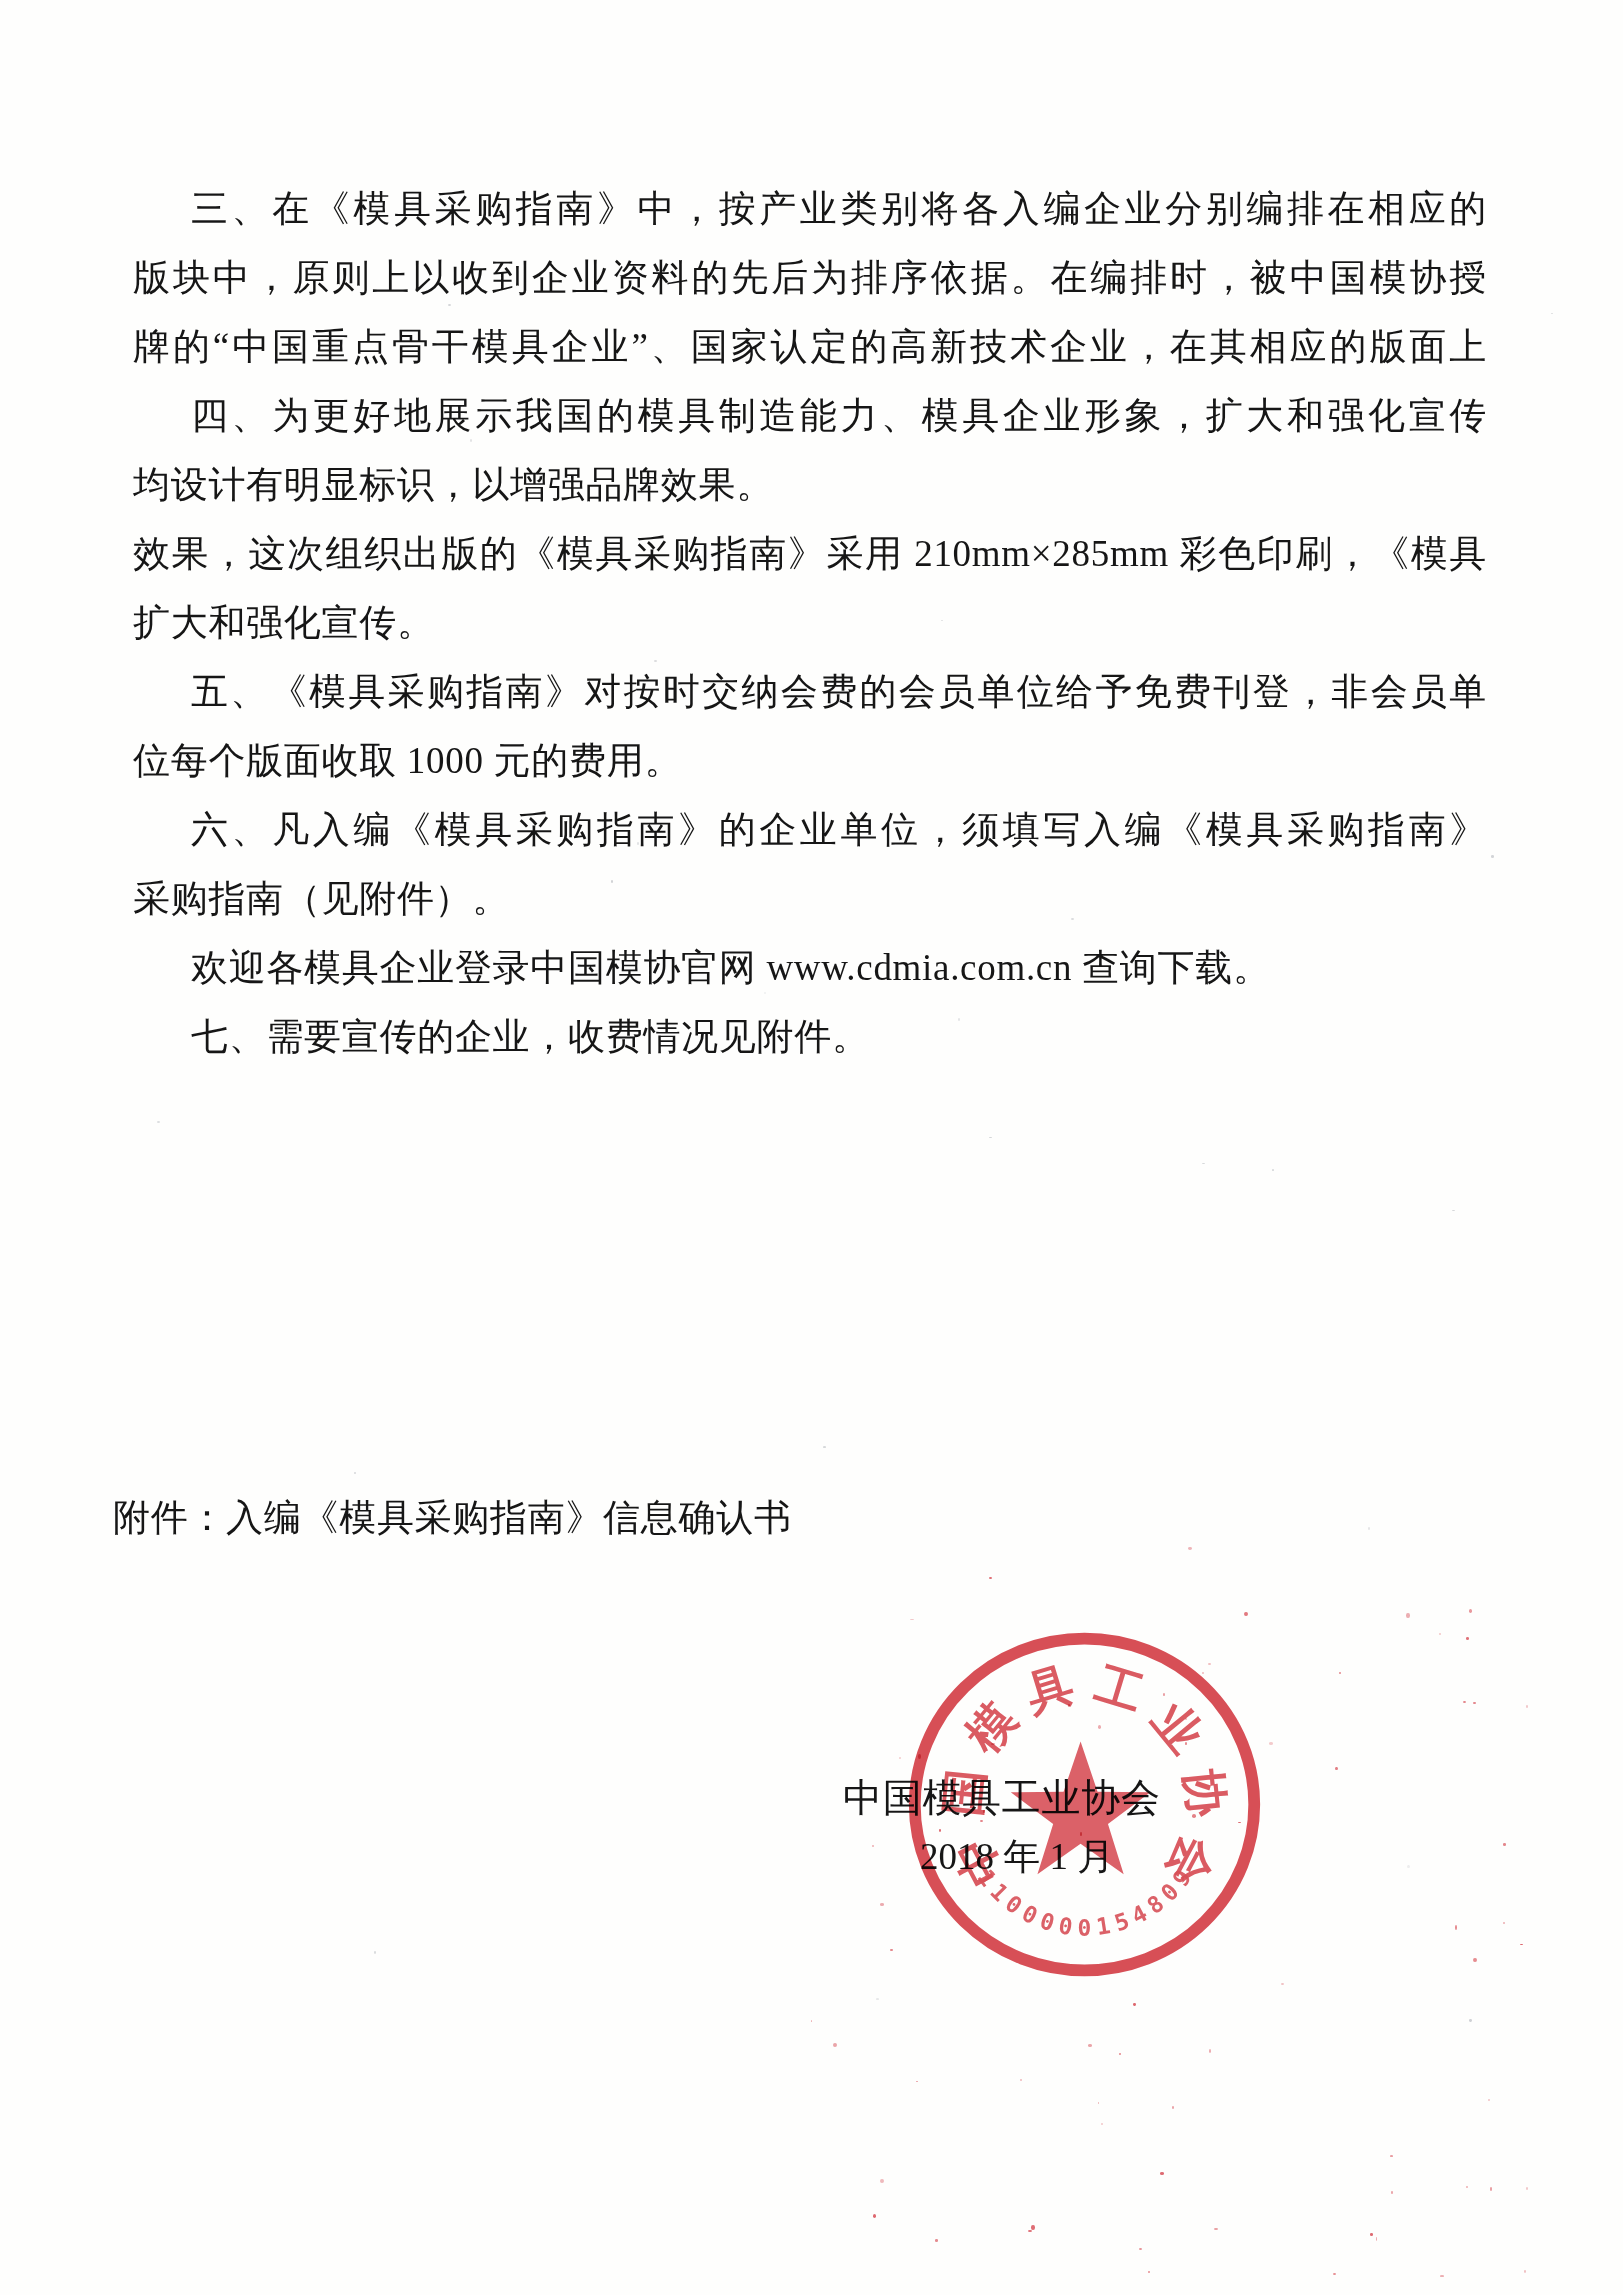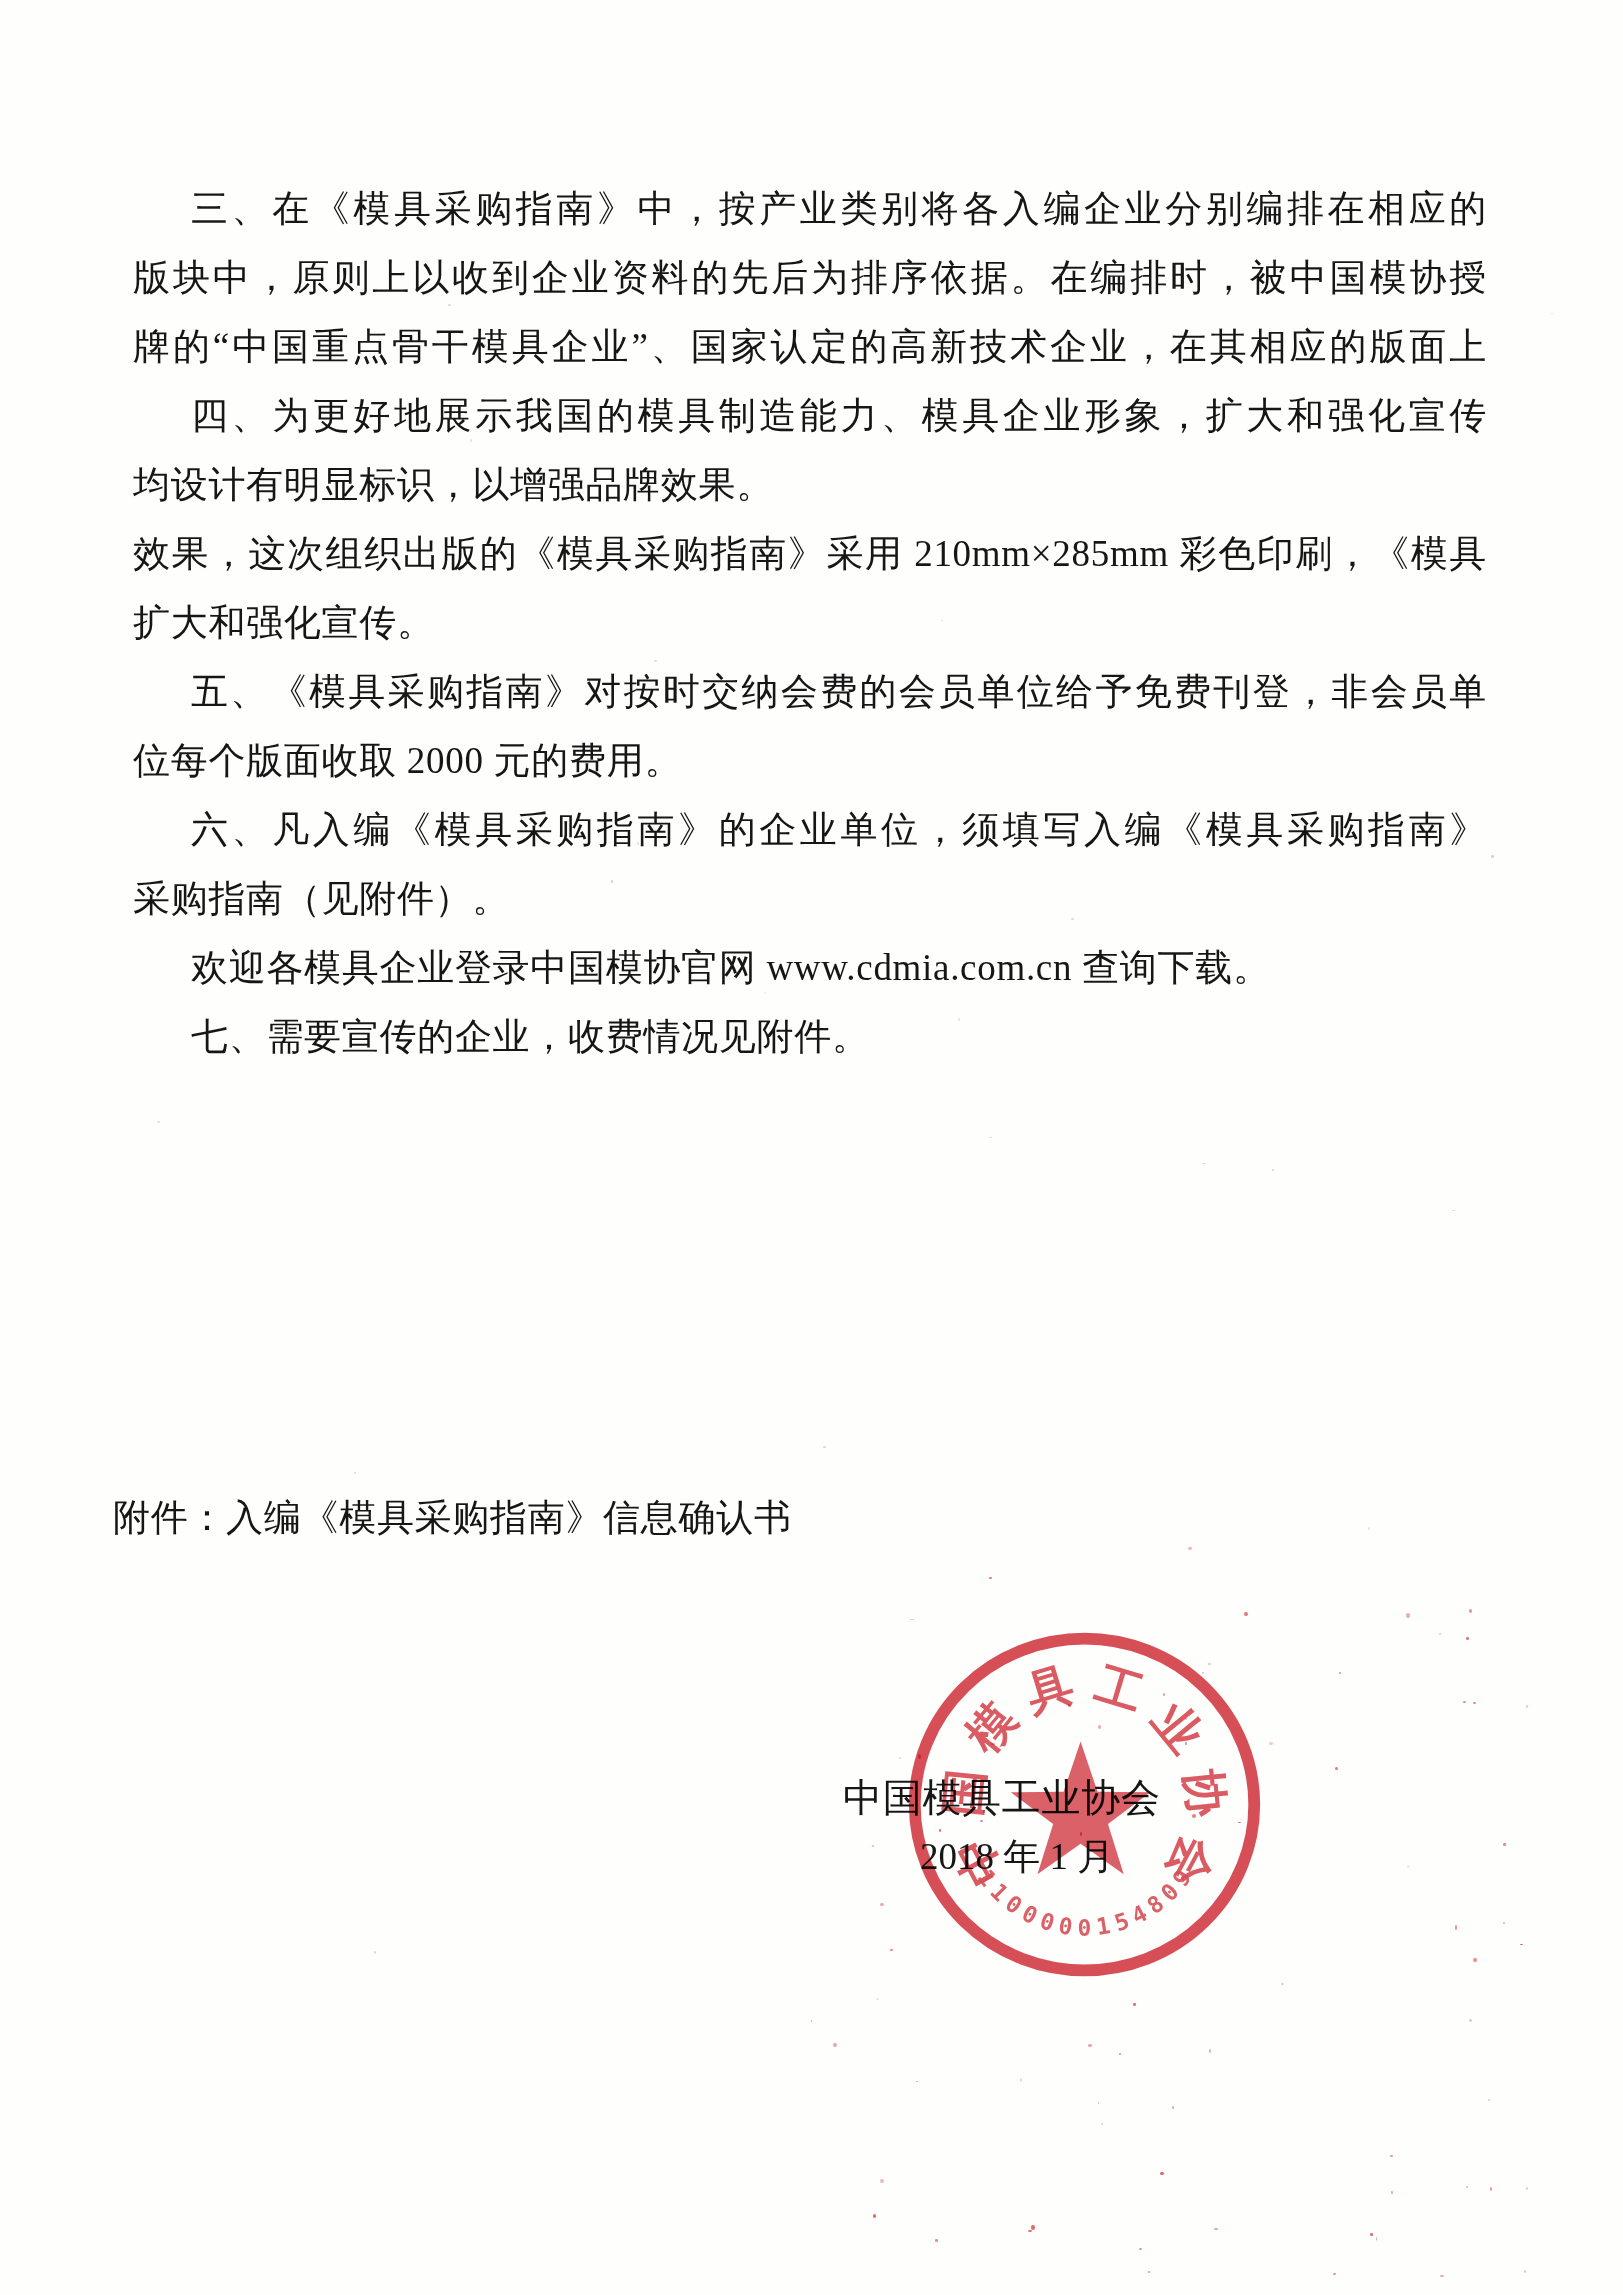--- a/index.html
+++ b/index.html
@@ -55,21 +55,21 @@
 
   <div class="body-text">
       <div class="line indent just">三、在《模具采购指南》中，按产业类别将各入编企业分别编排在相应的</div>
       <div class="line just">版块中，原则上以收到企业资料的先后为排序依据。在编排时，被中国模协授</div>
       <div class="line just">牌的“中国重点骨干模具企业”、国家认定的高新技术企业，在其相应的版面上</div>
       <div class="line indent just">四、为更好地展示我国的模具制造能力、模具企业形象，扩大和强化宣传</div>
       <div class="line">均设计有明显标识，以增强品牌效果。</div>
       <div class="line just">效果，这次组织出版的《模具采购指南》采用 210mm×285mm 彩色印刷，《模具</div>
       <div class="line">扩大和强化宣传。</div>
       <div class="line indent just">五、《模具采购指南》对按时交纳会费的会员单位给予免费刊登，非会员单</div>
-      <div class="line">位每个版面收取 2000 元的费用。</div>
+      <div class="line">位每个版面收取 1000 元的费用。</div>
       <div class="line indent just">六、凡入编《模具采购指南》的企业单位，须填写入编《模具采购指南》</div>
       <div class="line">采购指南（见附件）。</div>
       <div class="line indent">欢迎各模具企业登录中国模协官网 www.cdmia.com.cn 查询下载。</div>
       <div class="line indent">七、需要宣传的企业，收费情况见附件。</div>
     </div>
 
   <div class="attachment">附件：入编《模具采购指南》信息确认书</div>
 
   <div class="sig-org">中国模具工业协会</div>
 

